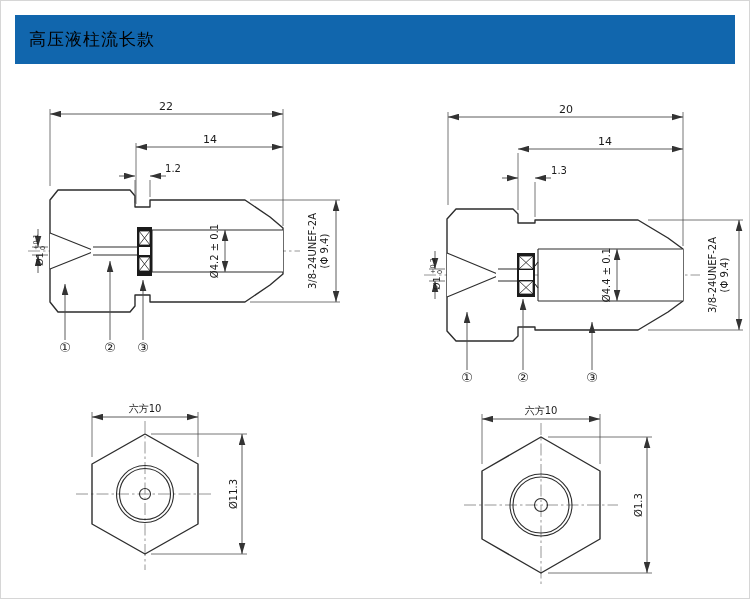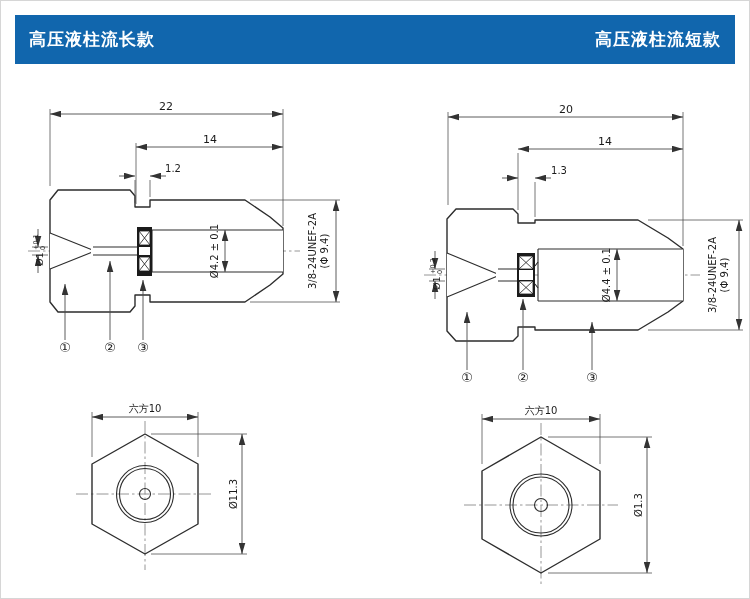--- a/index.html
+++ b/index.html
@@ -1,20 +1,20 @@
 <!DOCTYPE html>
 <html><head>
 <meta charset="utf-8">
 <style>
   html,body{margin:0;padding:0;background:#fff;}
   .page{position:relative;width:750px;height:599px;background:#ffffff;
         font-family:"DejaVu Sans",sans-serif;outline:1px solid #d6d6d6;outline-offset:-1px;overflow:hidden;}
   .header-bar{position:absolute;left:15px;top:15px;width:720px;height:49px;background:#1166ad;
               display:flex;align-items:center;justify-content:space-between;box-sizing:border-box;padding:0 14px;}
-  .header-title{color:#ffffff;font-size:17px;font-weight:bold;letter-spacing:1px;
+  .header-title{color:#000000;font-size:17px;font-weight:normal;letter-spacing:1px;
                 font-family:"DejaVu Sans",sans-serif;}
   svg{position:absolute;left:0;top:0;}
   .ol{stroke:#2d2d2d;stroke-width:1.4;fill:none;stroke-linejoin:round;}
   .ol2{stroke:#2d2d2d;stroke-width:1.1;fill:none;}
   .dim{stroke:#4a4a4a;stroke-width:0.9;fill:none;}
   .ext{stroke:#4a4a4a;stroke-width:0.75;fill:none;}
   .cl{stroke:#8a8a8a;stroke-width:0.9;fill:none;stroke-dasharray:12 3 2.5 3;}
   .white{fill:#ffffff;stroke:none;}
   .ins{fill:#1b1b1b;stroke:none;}
   .insq{fill:#ffffff;stroke:#1b1b1b;stroke-width:0.8;}
@@ -26,21 +26,20 @@
   .t6{font-size:6.5px;}
   .tb{font-size:13px;}
 </style>
 </head>
 <body>
 
 <div class="page">
 
   <div class="header-bar">
     <div class="header-title">高压液柱流长款</div>
-    <div class="header-title">高压液柱流短款</div>
   </div>
 
   <svg width="750" height="599" viewBox="0 0 750 599">
     <defs>
       <pattern id="hatch" width="21" height="21" patternUnits="userSpaceOnUse">
         <path d="M0,21 L21,0" stroke="#6f6f6f" stroke-width="0.85"></path>
       </pattern>
       <marker id="arr" viewBox="0 0 10 6" markerWidth="11" markerHeight="7" refX="10" refY="3" orient="auto-start-reverse" markerUnits="userSpaceOnUse">
         <path d="M0,0 L10,3 L0,6 Z" fill="#333"></path>
       </marker>

